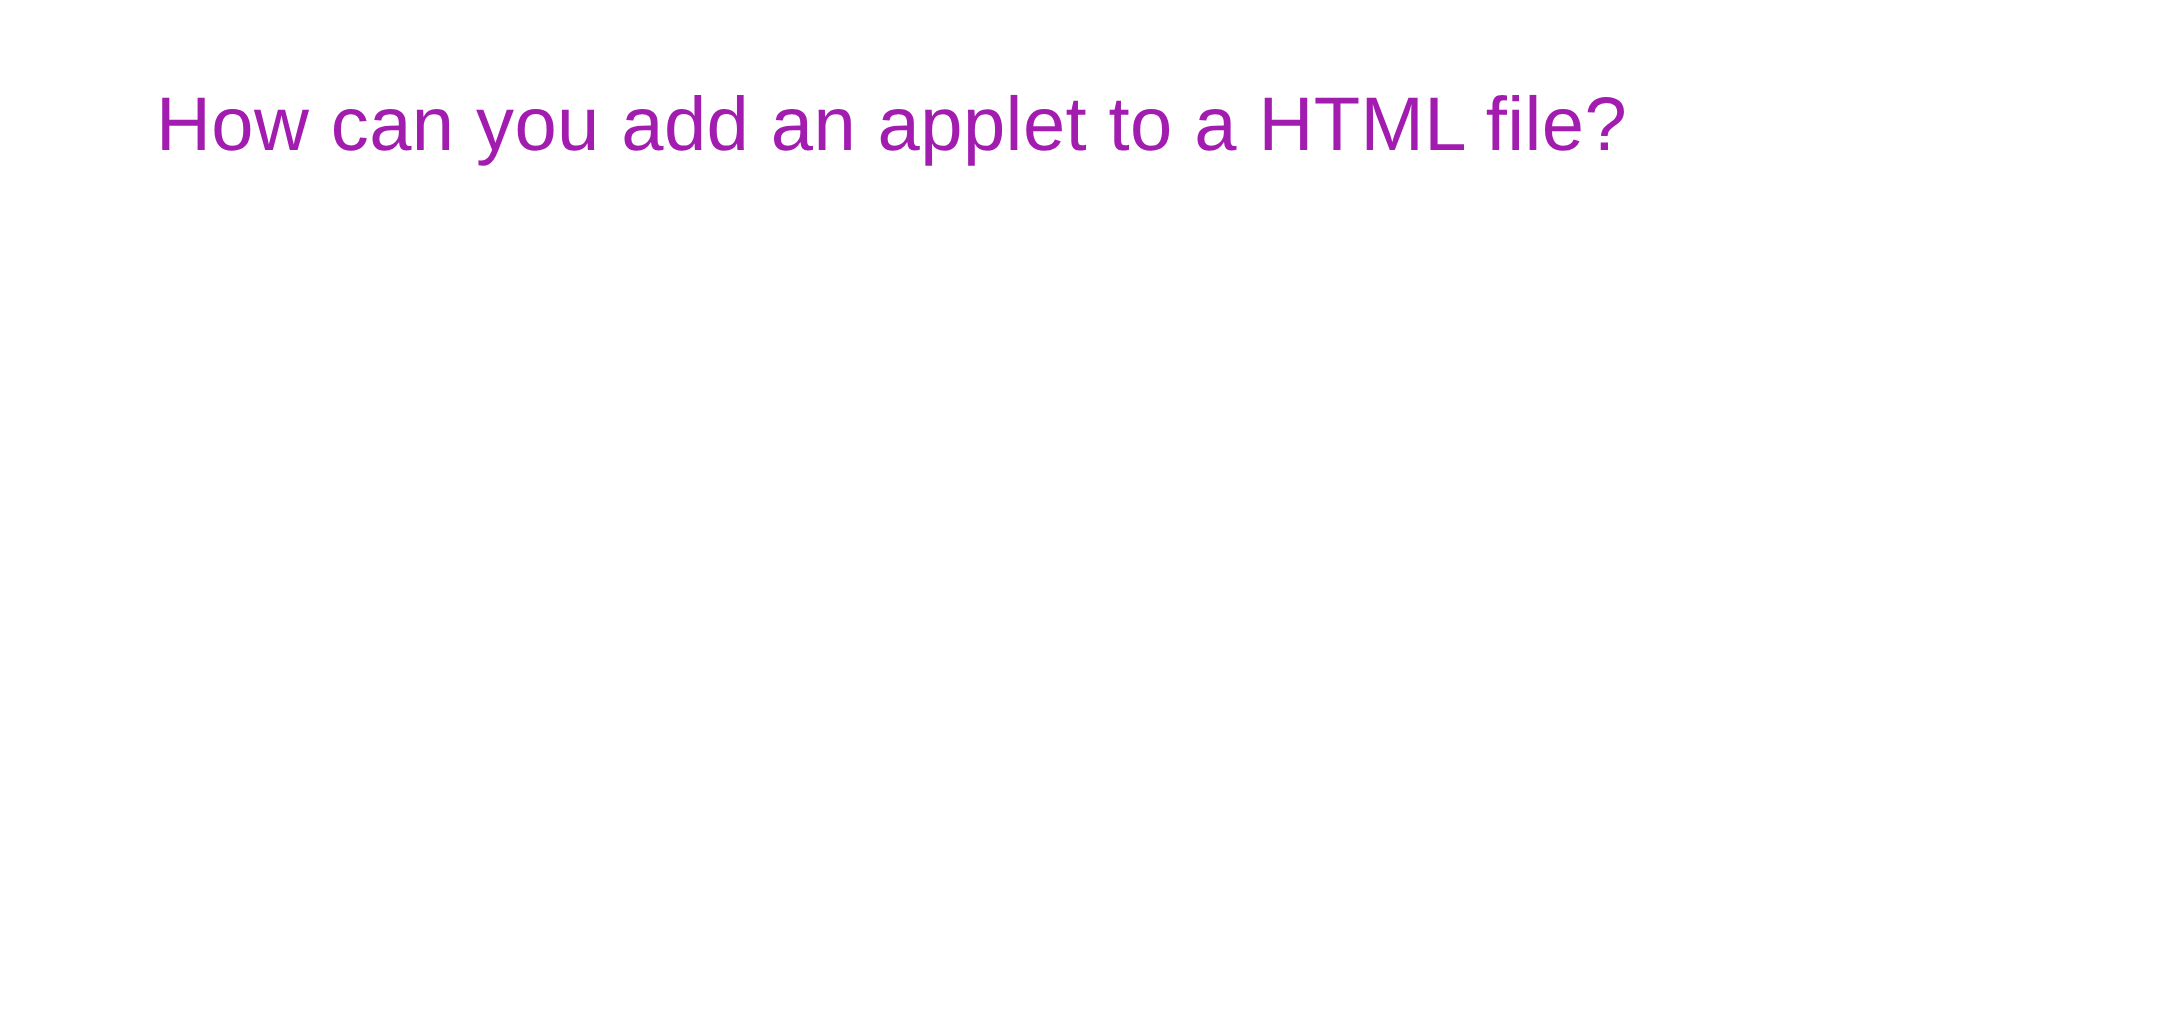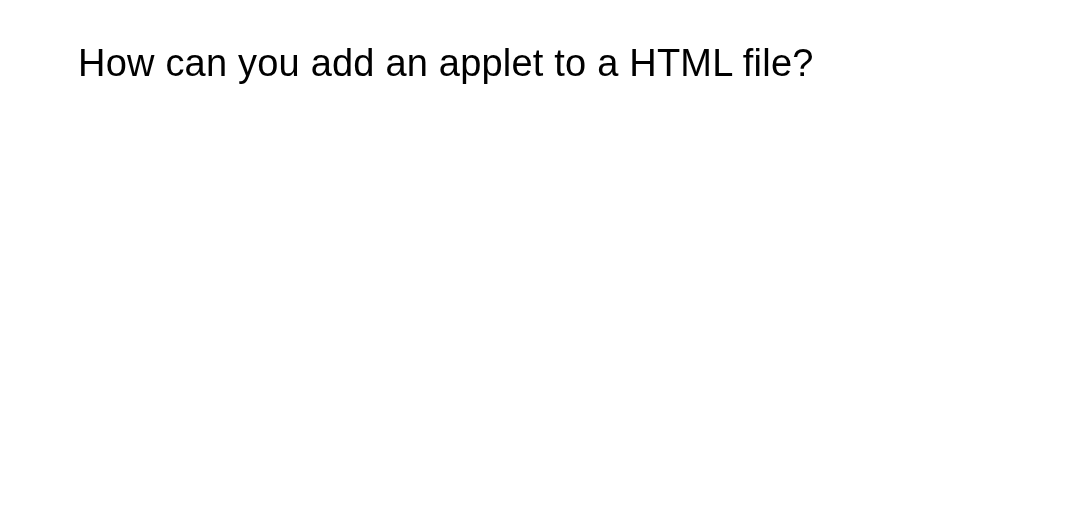--- a/index.html
+++ b/index.html
@@ -12,21 +12,21 @@
       height: 510px;
       background-color: #ffffff;
       font-family: Arial, Helvetica, sans-serif;
       position: relative;
     }
     .question-text {
       position: absolute;
       top: 42px;
       left: 78px;
       font-size: 38px;
-      color: #000000;
+      color: #a21caf;
       font-weight: 400;
       letter-spacing: 0.2px;
     }
   </style>
 </head>
 <body>
 
 <div class="question-text">How can you add an applet to a HTML file?</div>
 
 </body></html>

